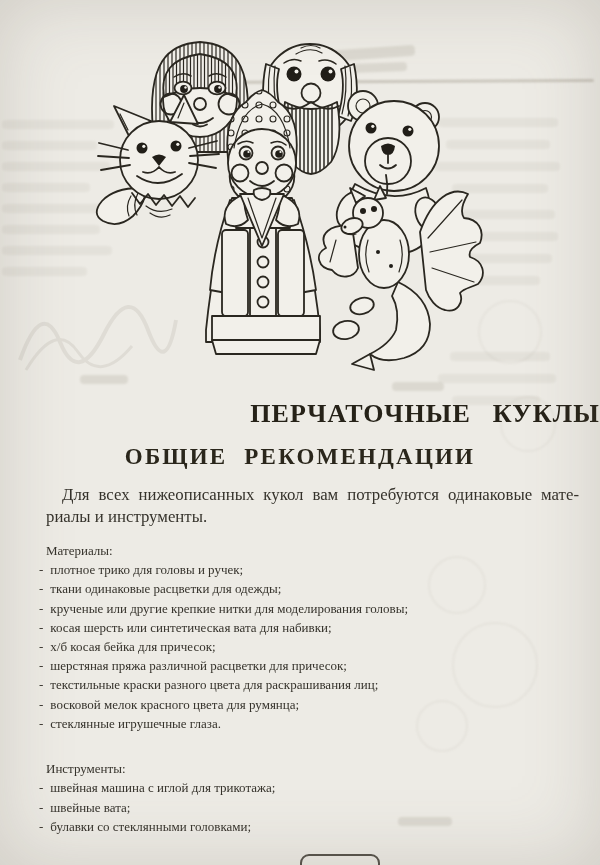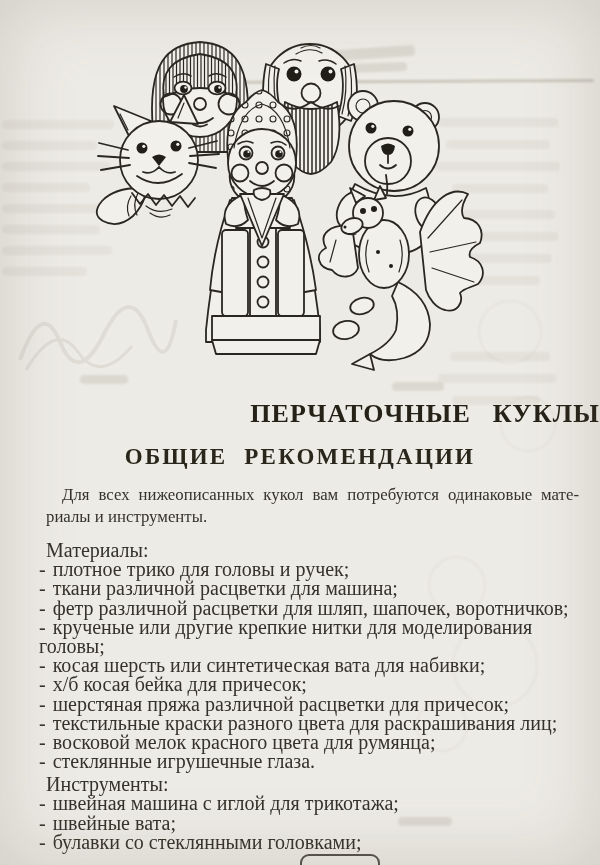--- a/index.html
+++ b/index.html
@@ -46,25 +46,25 @@
   .subtitle {
     position:absolute; left:0; top:444px; width:100%; text-align:center;
     font-weight:bold; font-size:23px; letter-spacing:2.2px; word-spacing:9px;
     color:#2a261b;
   }
   .intro {
     position:absolute; left:46px; top:484px; width:533px;
     font-size:16.8px; line-height:21.5px;
   }
   .intro .l1 { text-indent:16px; text-align:justify; text-align-last:justify; }
-  .sect { position:absolute; left:39px; width:532px; font-size:20px; }
+  .sect { position:absolute; left:39px; width:532px; font-size:13px; }
   .sect .hdr { margin-left:7px; }
   .sect ul { list-style:none; }
   .materials   { top:541px;  line-height:19.2px; }
-  .instruments { top:775px;  line-height:19.3px; }
+  .instruments { top:759px;  line-height:19.3px; }
   .dash { margin-right:7px; }
 
   .pagenum-box {
     position:absolute; left:300px; top:854px; width:80px; height:26px;
     border:2px solid #55514a; border-radius:9px; background:transparent;
   }
 </style>
 </head>
 <body>
 
@@ -287,22 +287,21 @@
 
   <div class="intro">
     <div class="l1">Для всех нижеописанных кукол вам потребуются одинаковые мате-</div>
     <div class="l2">риалы и инструменты.</div>
   </div>
 
   <div class="sect materials">
     <div class="hdr">Материалы:</div>
     <ul>
       <li><span class="dash">-</span><span>плотное трико для головы и ручек;</span></li>
-      <li><span class="dash">-</span><span>ткани различной расцветки для машина;</span></li>
-      <li><span class="dash">-</span><span>фетр различной расцветки для шляп, шапочек, воротничков;</span></li>
+      <li><span class="dash">-</span><span>ткани одинаковые расцветки для одежды;</span></li>
       <li><span class="dash">-</span><span>крученые или другие крепкие нитки для моделирования головы;</span></li>
       <li><span class="dash">-</span><span>косая шерсть или синтетическая вата для набивки;</span></li>
       <li><span class="dash">-</span><span>х/б косая бейка для причесок;</span></li>
       <li><span class="dash">-</span><span>шерстяная пряжа различной расцветки для причесок;</span></li>
       <li><span class="dash">-</span><span>текстильные краски разного цвета для раскрашивания лиц;</span></li>
       <li><span class="dash">-</span><span>восковой мелок красного цвета для румянца;</span></li>
       <li><span class="dash">-</span><span>стеклянные игрушечные глаза.</span></li>
     </ul>
   </div>
 

